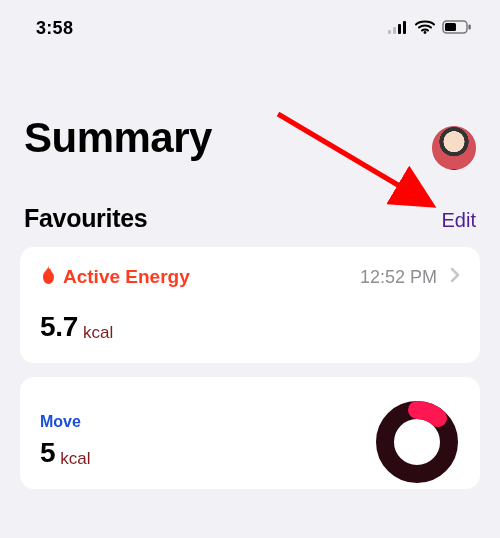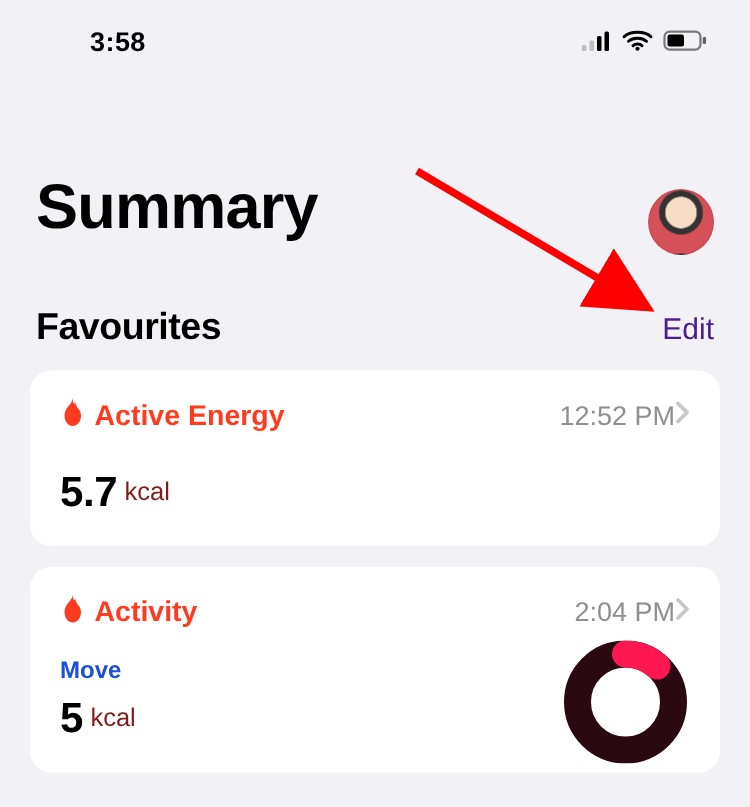--- a/index.html
+++ b/index.html
@@ -6,21 +6,21 @@
   html, body { width: 500px; height: 538px; overflow: hidden; }
   body {
     font-family: -apple-system, "Segoe UI", Helvetica, Arial, sans-serif;
     background: #f2f2f6;
     position: relative;
   }
   .status-bar {
     display: flex;
     justify-content: space-between;
     align-items: center;
-    padding: 18px 28px 0 60px;
+    padding: 18px 28px 0 36px;
     font-weight: 600;
     font-size: 18px;
     letter-spacing: 0.3px;
   }
   .status-icons { display: flex; align-items: center; gap: 7px; }
   .page-title {
     font-size: 42px;
     font-weight: 800;
     letter-spacing: -0.5px;
     margin: 75px 16px 0 24px;
@@ -51,25 +51,25 @@
     padding: 18px 20px 20px 20px;
     position: relative;
   }
   .card-head {
     display: flex;
     justify-content: space-between;
     align-items: center;
   }
   .card-title-wrap { display: flex; align-items: center; gap: 6px; }
   .card-title { font-size: 19px; font-weight: 700; color: #ff3b1f; }
-  .time-wrap { display: flex; align-items: center; gap: 0; color: #a0a0a6; }
+  .time-wrap { display: flex; align-items: center; gap: 13px; color: #a0a0a6; }
   .time { font-size: 18px; font-weight: 400; color: #8e8e93; }
 
   .metric-label { font-size: 16px; font-weight: 700; color: #1d4ed8; margin-top: 18px; }
-  .metric-row { display: flex; align-items: center; gap: 5px; margin-top: 22px; }
+  .metric-row { display: flex; align-items: flex-end; gap: 5px; margin-top: 22px; }
   .metric-row.tight { margin-top: 6px; }
   .metric-value { font-size: 28px; font-weight: 800; letter-spacing: -0.3px; }
   .metric-unit { font-size: 17px; font-weight: 500; color: #7f1d1d; }
 
   .ring {
     position: absolute;
     right: 22px;
     bottom: 6px;
     width: 82px; height: 82px;
   }
@@ -152,38 +152,20 @@
       </span>
     </div>
   </div>
   <div class="metric-row">
     <span class="metric-value">5.7</span>
     <span class="metric-unit">kcal</span>
   </div>
 </div>
 
 <div class="card">
-  <div class="card-head">
-    <div class="card-title-wrap">
-      <span>
-        <svg width="17" height="20" viewBox="0 0 17 20">
-          <path d="M8.5 0 C8.5 5 3 6 3 12 C3 16 5.5 19 8.5 19 C11.5 19 14 16 14 12 C14 8 11 7.5 10 3 C9.5 5 8.5 4 8.5 0 Z" fill="#ff3b1f"></path>
-        </svg>
-      </span>
-      <span class="card-title">Activity</span>
-    </div>
-    <div class="time-wrap">
-      <span class="time">2:04 PM</span>
-      <span class="chevron">
-        <svg width="10" height="16" viewBox="0 0 10 16">
-              <path d="M2 2 L8 8 L2 14" stroke="#c6c6cb" stroke-width="2.5" fill="none" stroke-linecap="round" stroke-linejoin="round"></path>
-            </svg>
-      </span>
-    </div>
-  </div>
   <div class="metric-label">Move</div>
   <div class="metric-row tight">
     <span class="metric-value">5</span>
     <span class="metric-unit">kcal</span>
   </div>
   <span class="ring">
     <svg width="82" height="82" viewBox="0 0 82 82">
       <circle cx="41" cy="41" r="32" fill="none" stroke="#2a0910" stroke-width="18"></circle>
       <path d="M41 9 A32 32 0 0 1 62 17" fill="none" stroke="#ff1751" stroke-width="18" stroke-linecap="round"></path>
     </svg>

